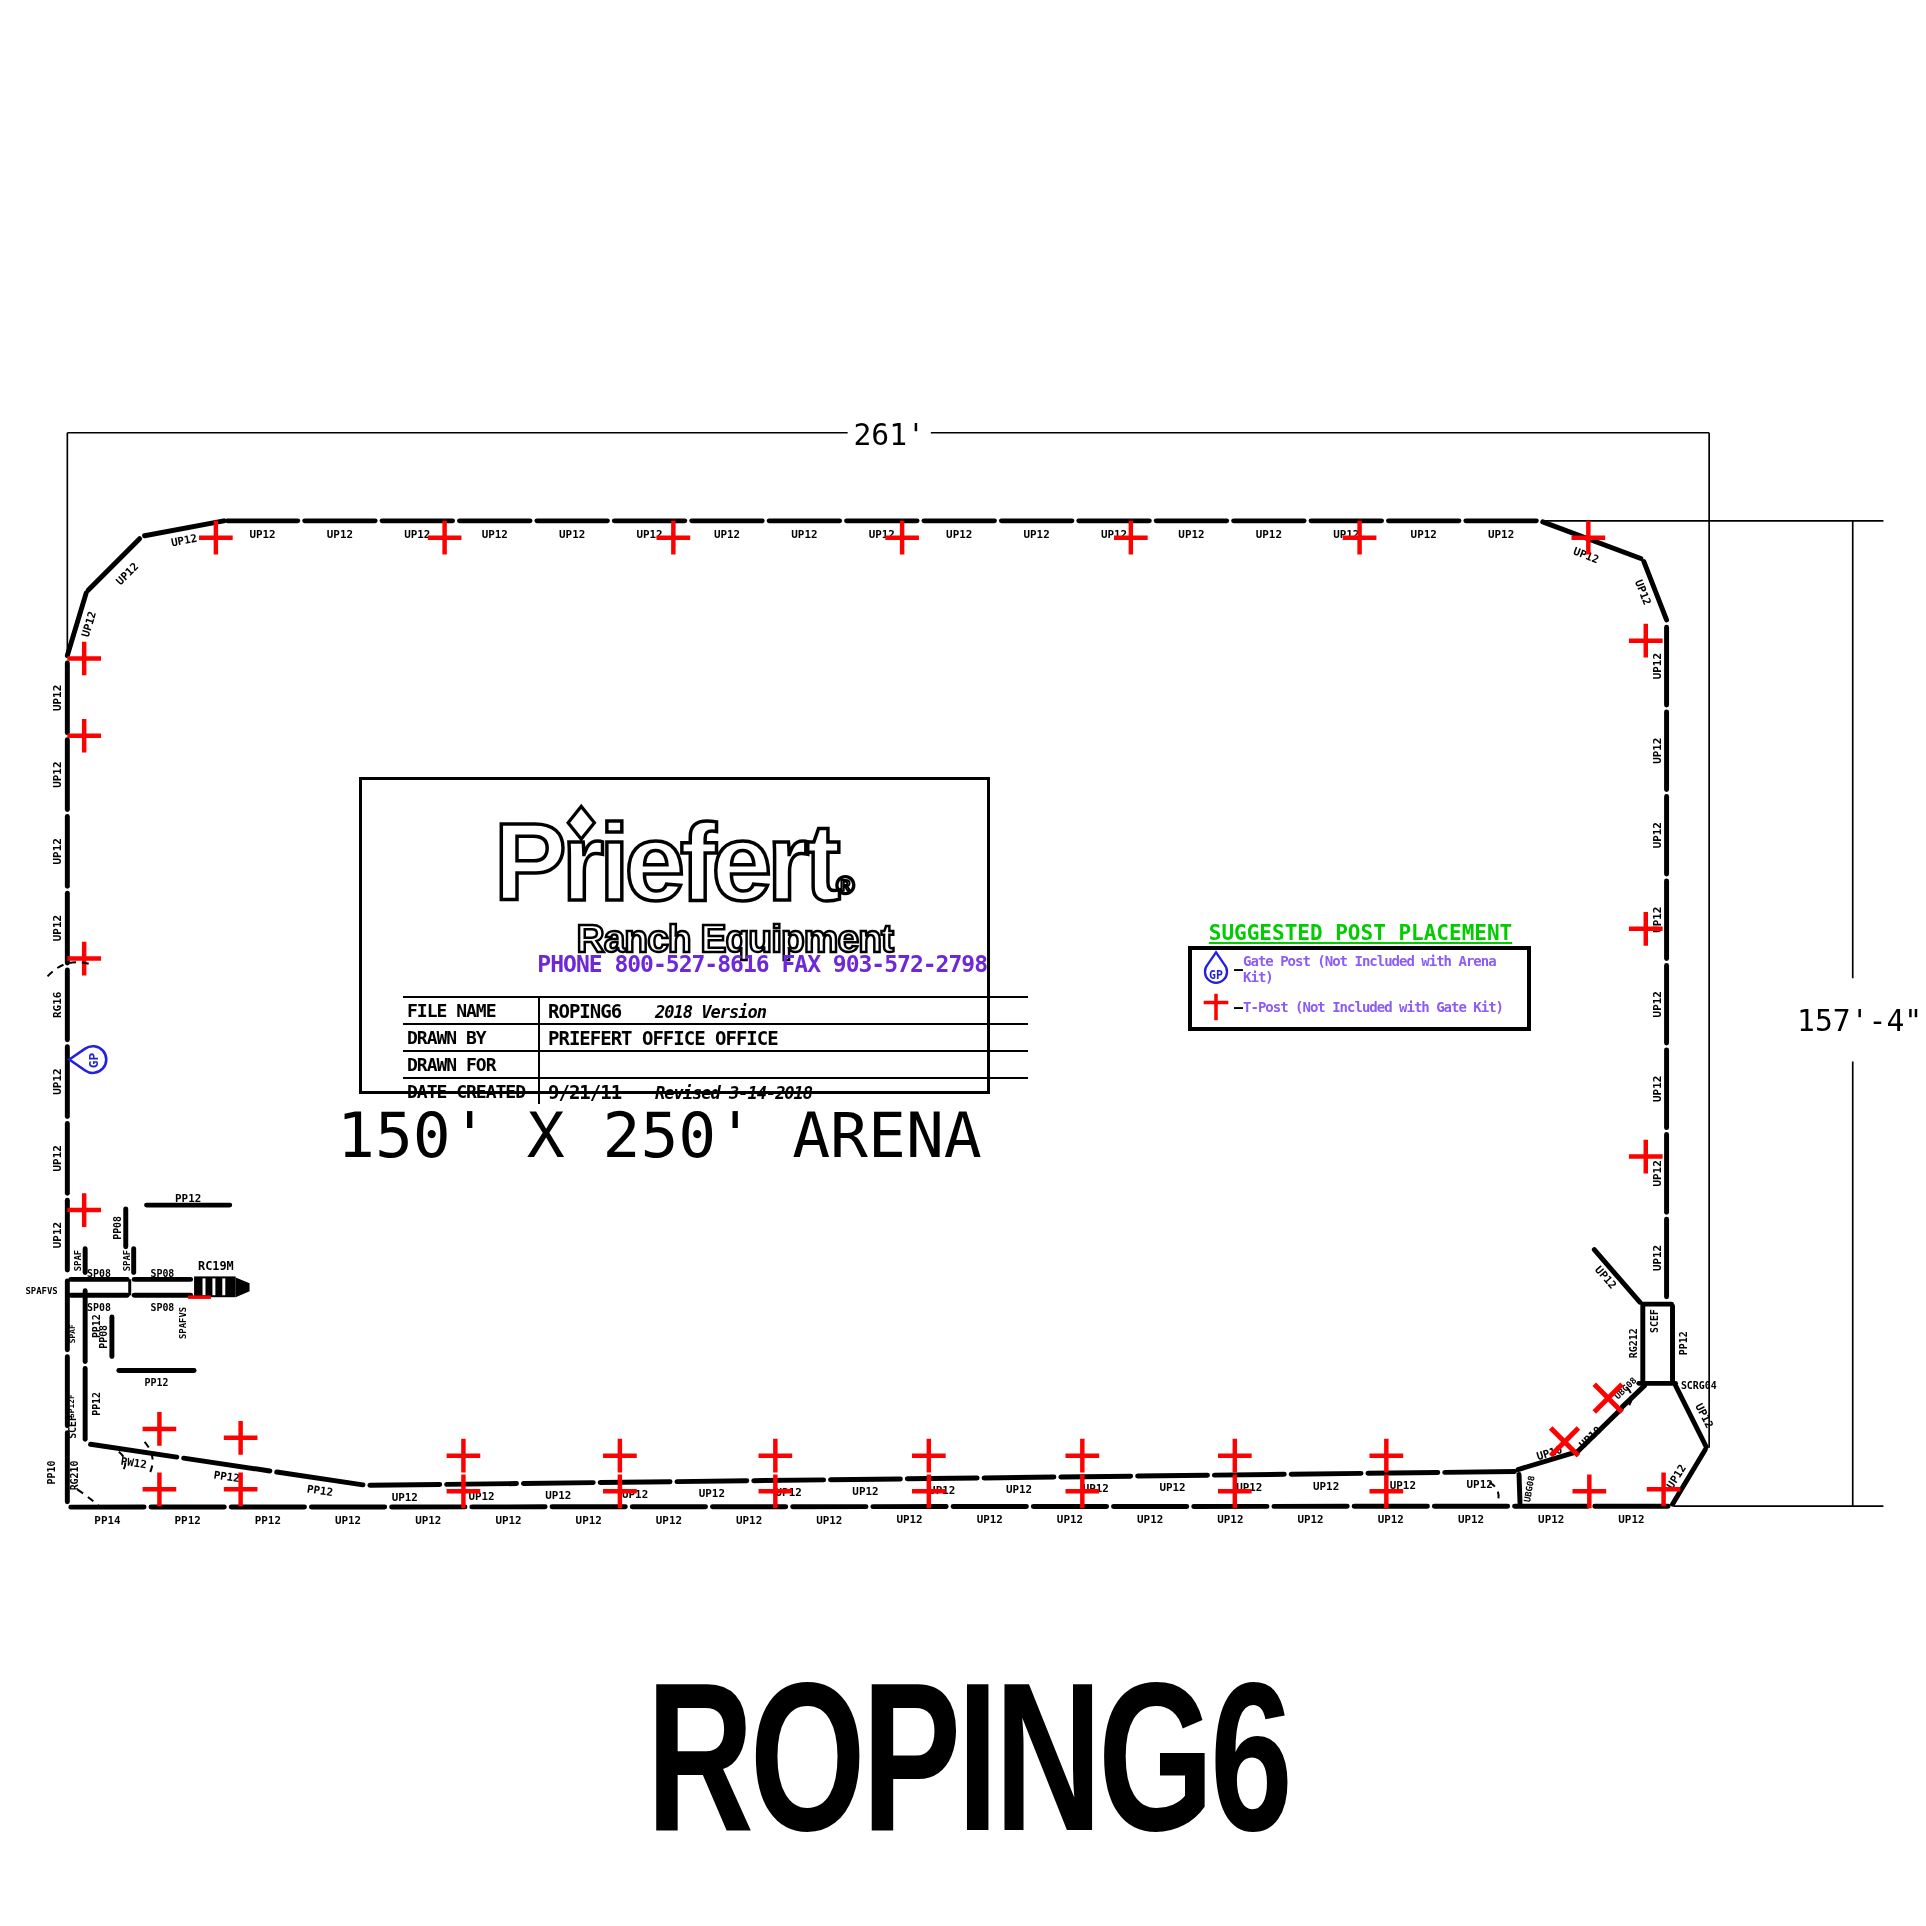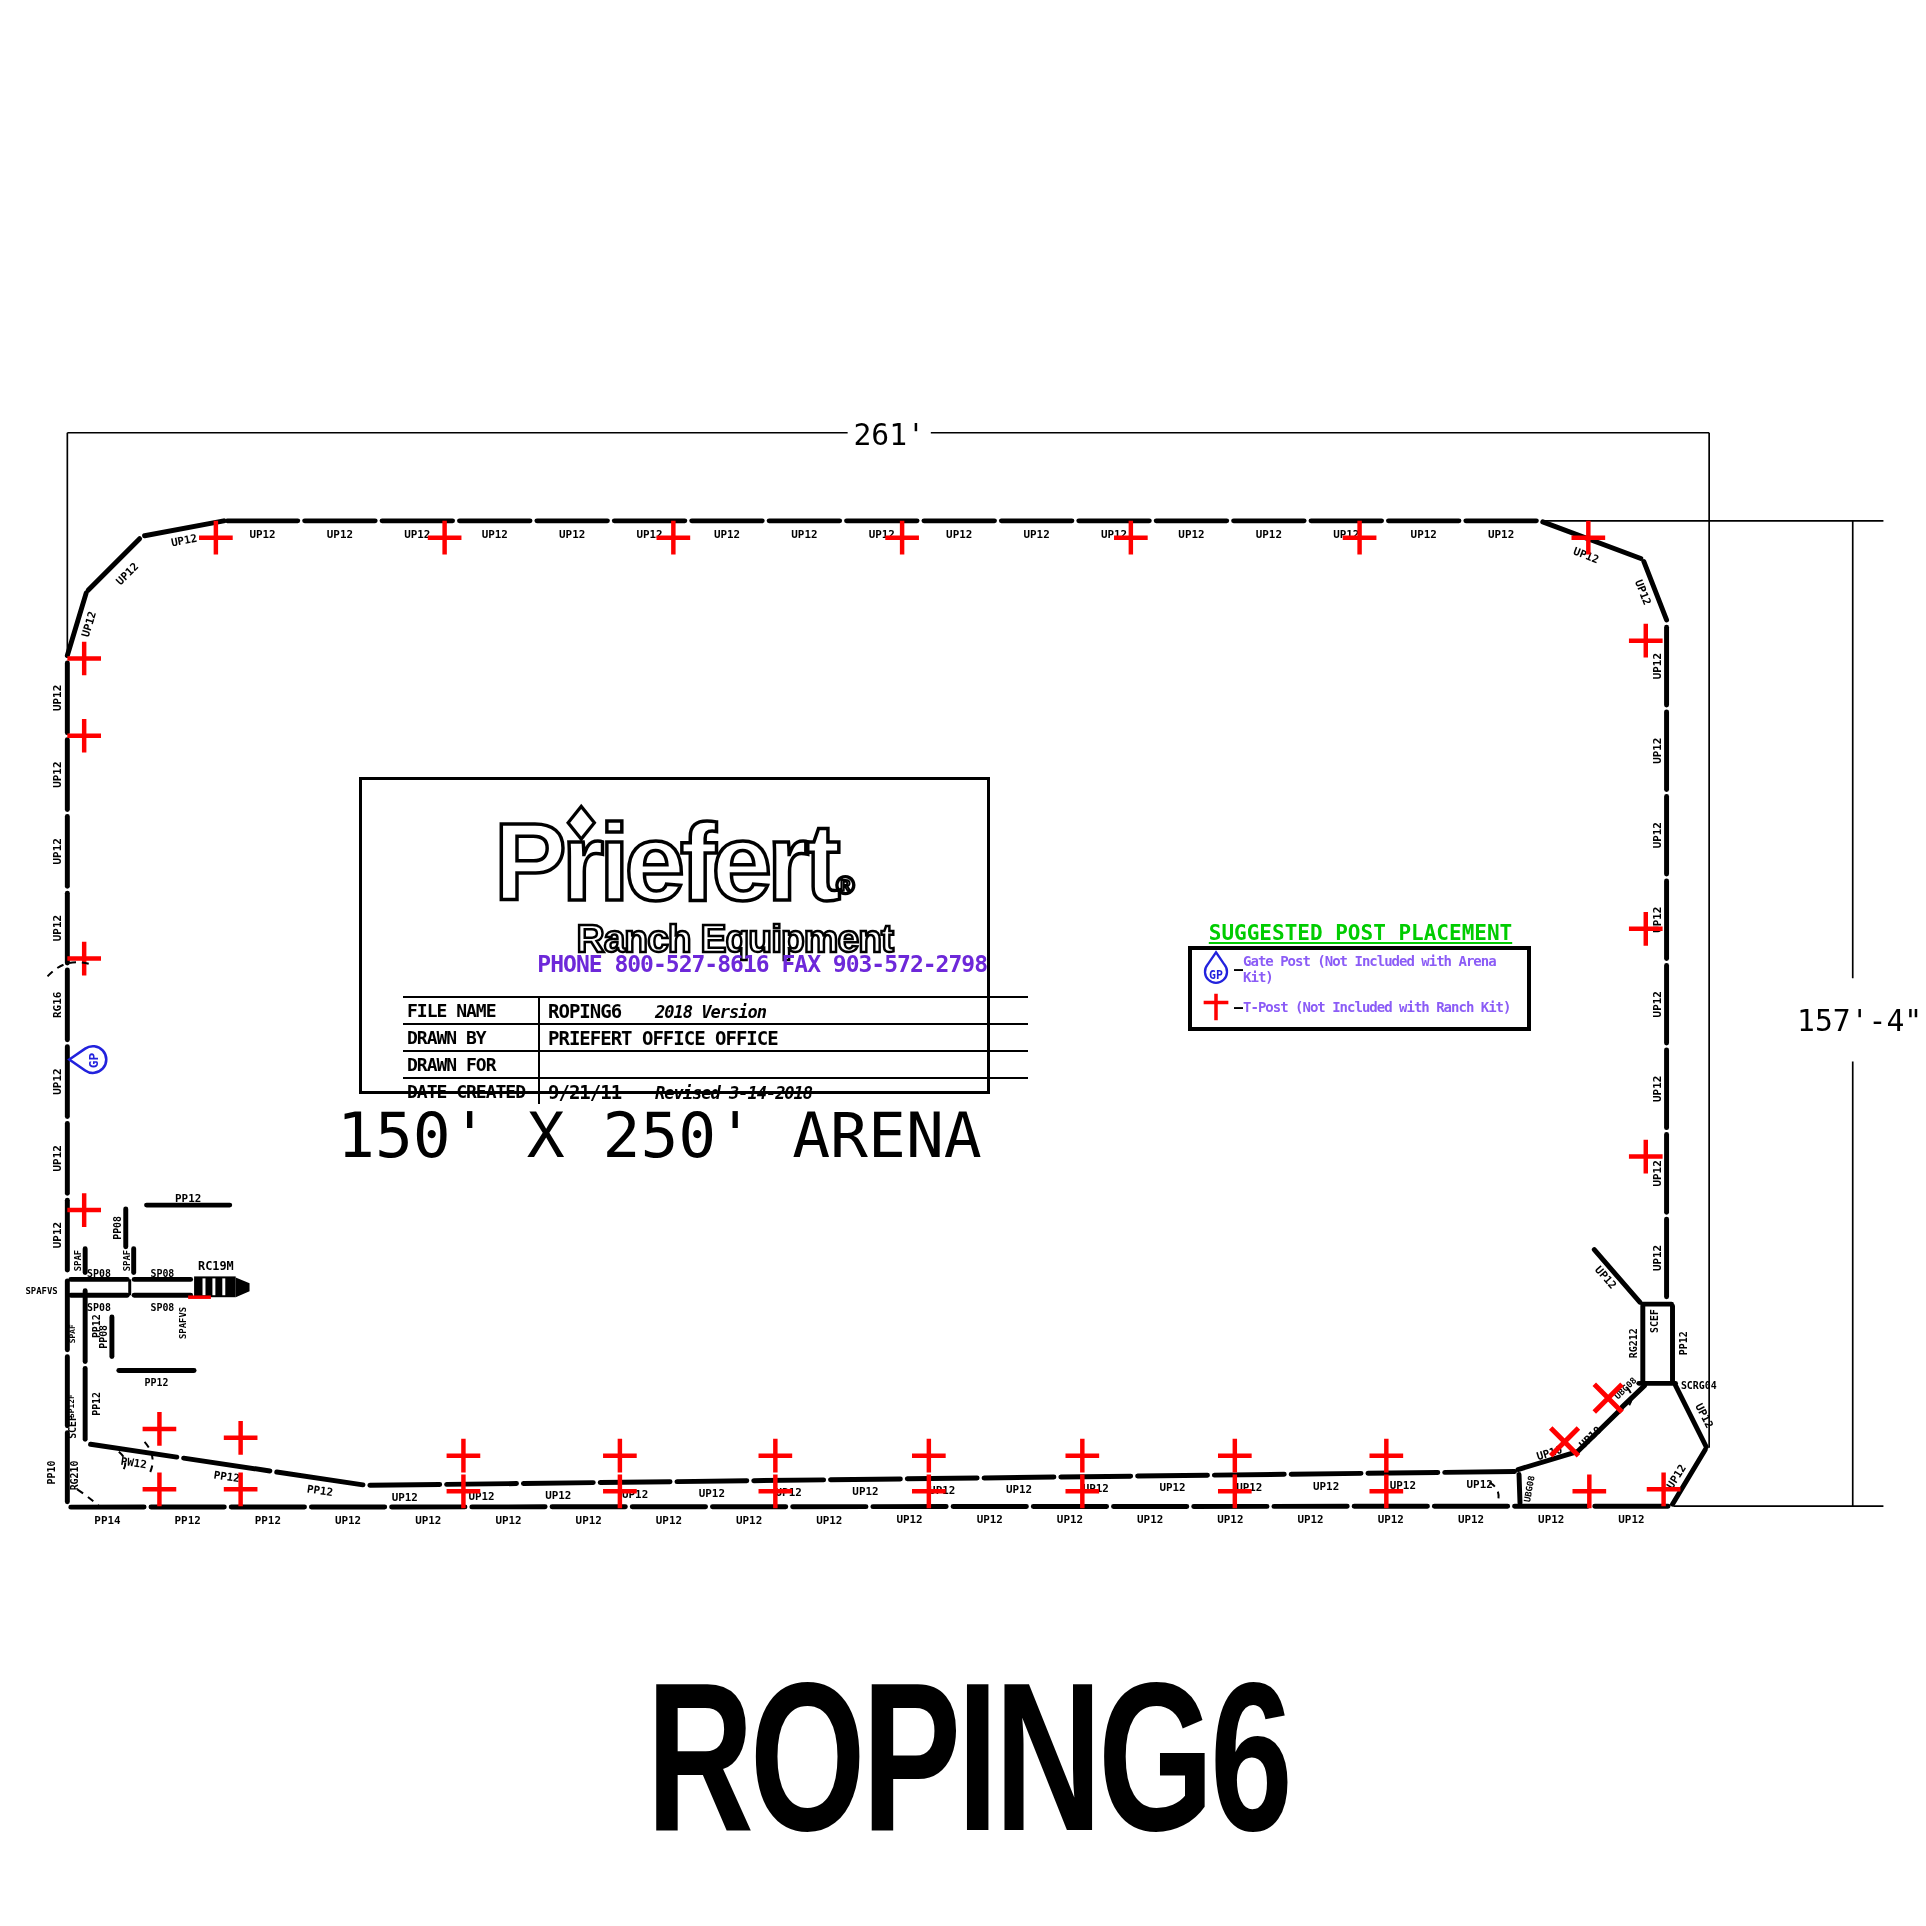--- a/index.html
+++ b/index.html
@@ -374,21 +374,21 @@
       <span class="sep">—</span>
       <span class="ltxt">Gate Post (Not Included with Arena Kit)</span>
     </div>
     <div class="lrow">
       <span class="icn">
         <svg width="30" height="34" viewBox="0 0 34 34">
           <path d="M17,2 V32 M3,12 H31" stroke="#ff0000" stroke-width="4" fill="none"></path>
         </svg>
       </span>
       <span class="sep">—</span>
-      <span class="ltxt">T-Post (Not Included with Ranch Kit)</span>
+      <span class="ltxt">T-Post (Not Included with Gate Kit)</span>
     </div>
   </div>
 
   <div class="arena-label">150' X 250' ARENA</div>
   <div class="sheet-title">ROPING6</div>
 
 </div>
 
 
 </body></html>

